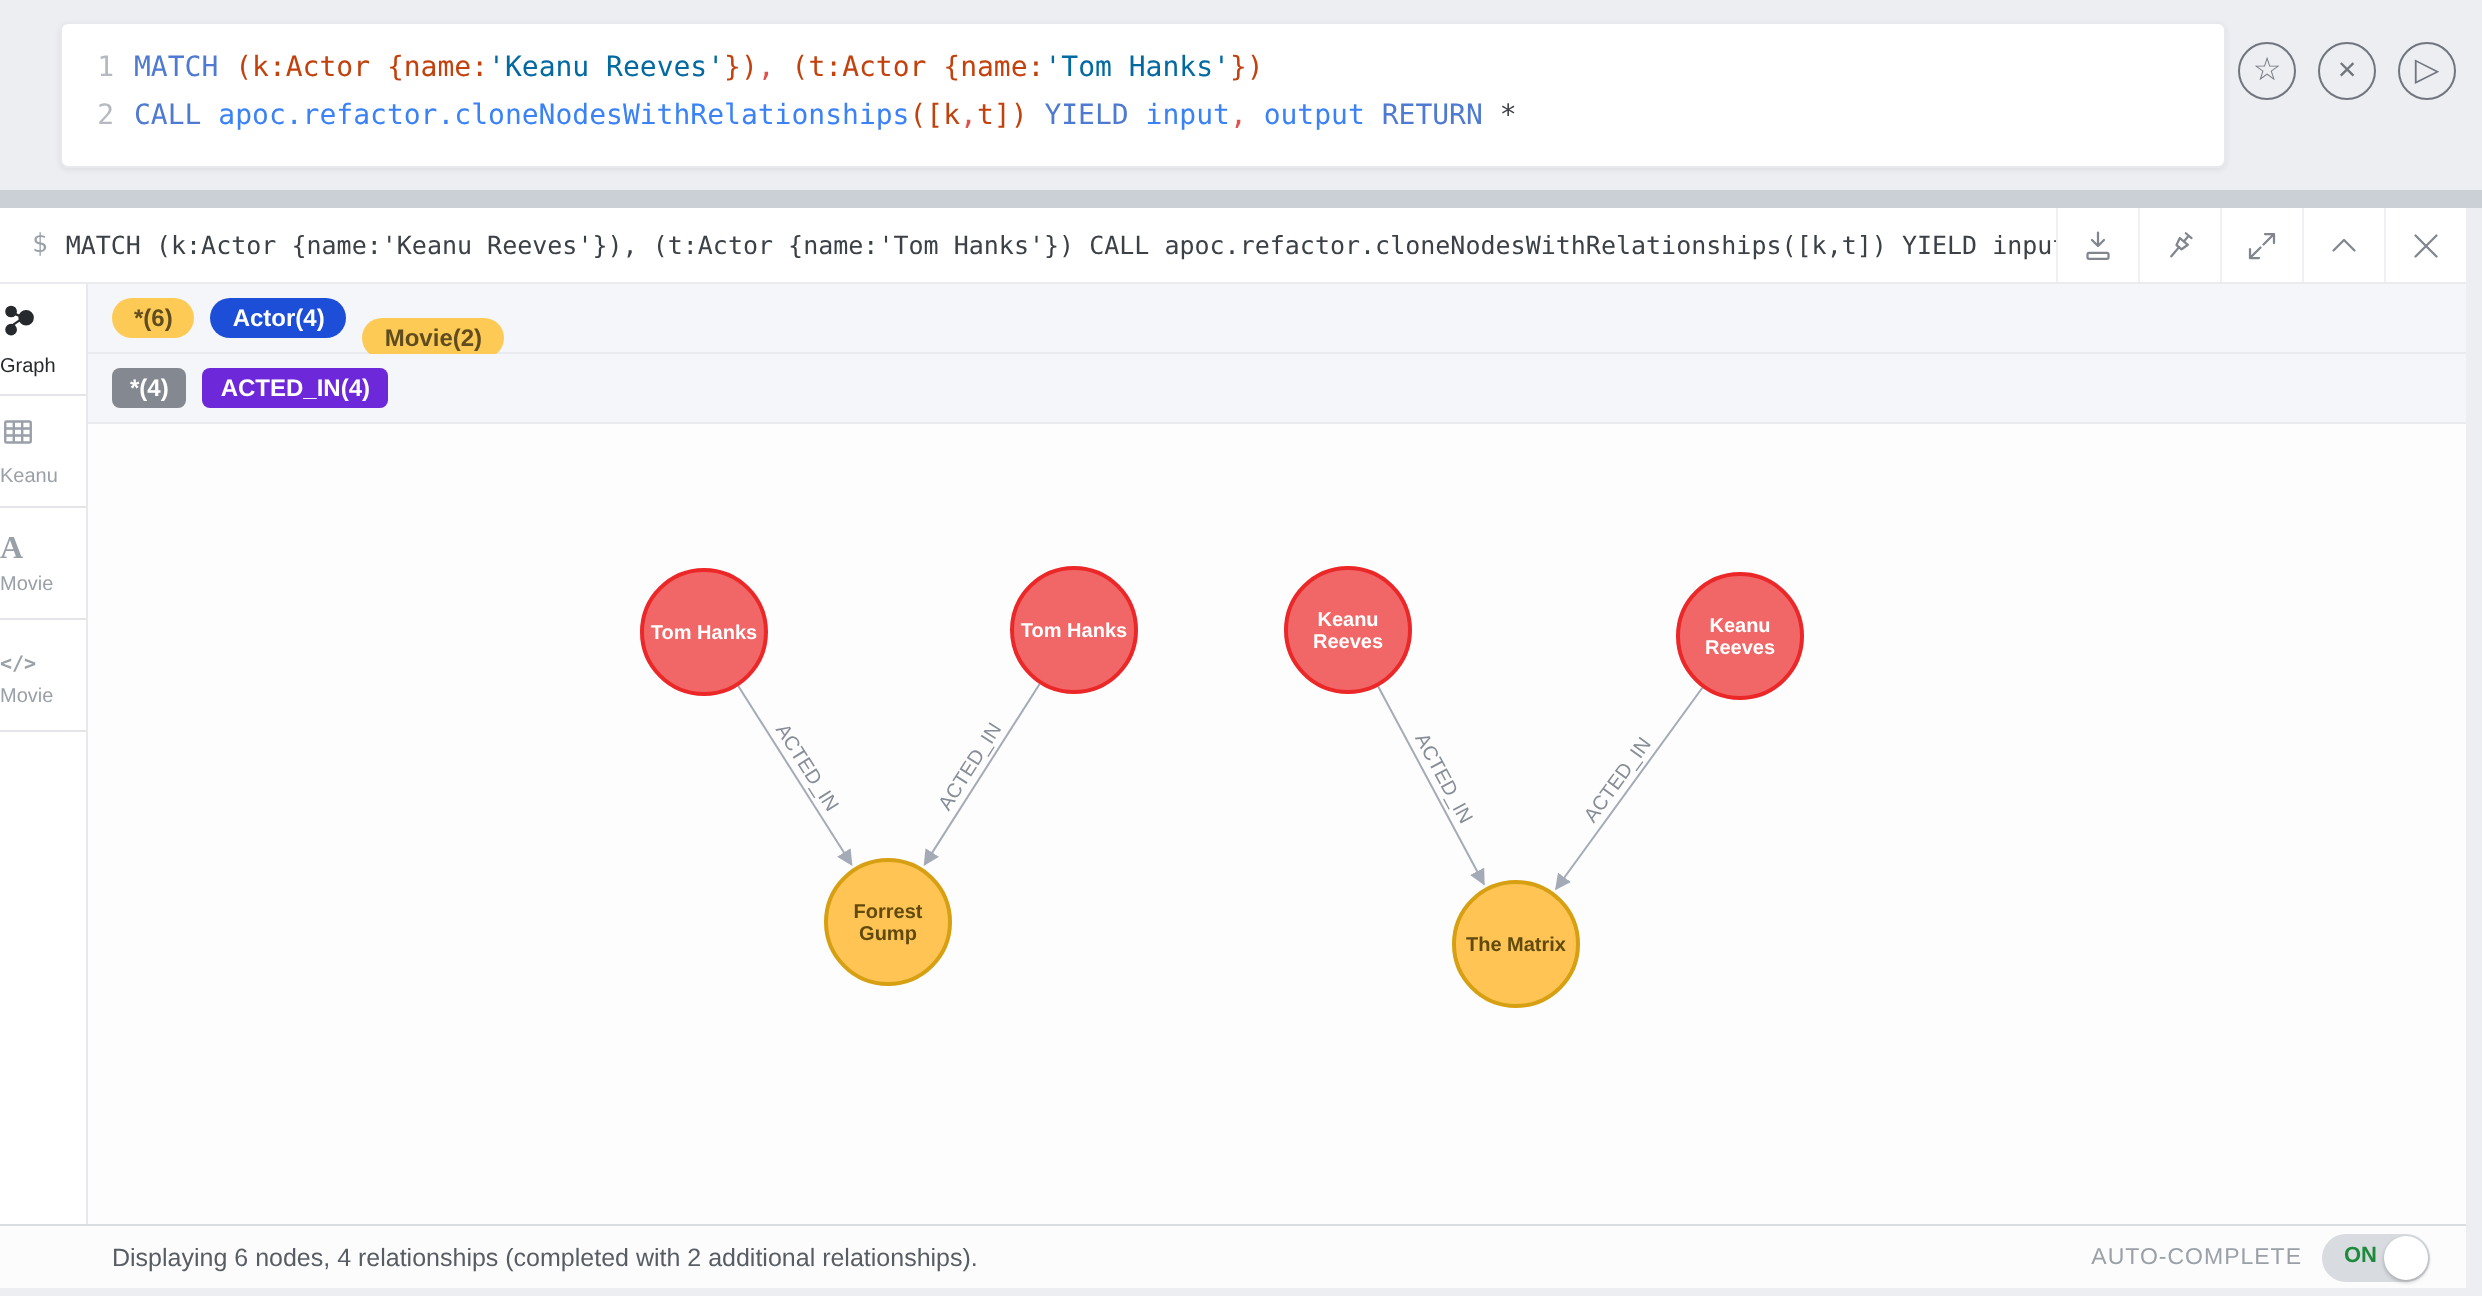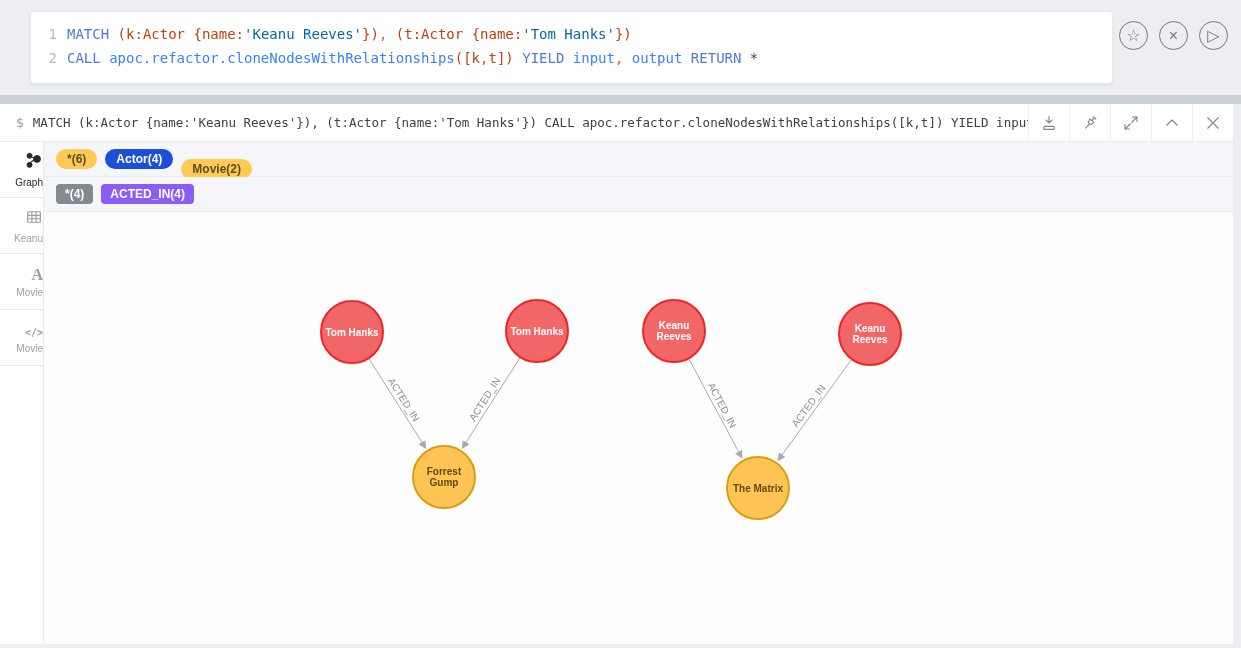--- a/index.html
+++ b/index.html
@@ -33,21 +33,21 @@
     font-size:12.5px; white-space:nowrap; overflow:hidden; }
   .fh-tools { display:flex; }
   .tool-btn { width:41px; display:flex; align-items:center; justify-content:center;
     border-left:1px solid #eef0f3; cursor:pointer; color:#81868e; }
   .tool-btn svg { stroke:currentColor; fill:none; stroke-width:1.5; stroke-linecap:round; stroke-linejoin:round; }
 
   .frame-body { flex:1; display:flex; min-height:0; }
 
   
   .sidebar { width:44px; border-right:1px solid #e7e9ed; display:flex; flex-direction:column; background:#ffffff; }
-  .side-tab { height:56px; display:flex; flex-direction:column; align-items:flex-end; justify-content:center;
+  .side-tab { height:56px; display:flex; flex-direction:column; align-items:flex-start; justify-content:center;
     gap:3px; border-bottom:1px solid #e3e5e9; color:#9aa0a8; cursor:pointer; }
   .side-tab .tab-label { font-size:10px; }
   .side-tab.active { color:#26292d; }
   .icon-A { font-family:"Liberation Serif", serif; font-weight:bold; font-size:16px; line-height:16px; }
   .icon-code { font-family:"DejaVu Sans Mono", monospace; font-weight:bold; font-size:10px; line-height:14px; }
 
   
   .result-col { flex:1; display:flex; flex-direction:column; min-width:0; }
   .pill-row { height:35px; display:flex; align-items:center; gap:8px; padding-left:12px;
     background:#f5f6f9; border-bottom:1px solid #e9ebef; }
@@ -160,21 +160,21 @@
       </div>
 
     <div class="result-col">
       <div class="pill-row">
           <span class="node-pill" style="background: rgb(253, 202, 86); color: rgb(95, 76, 31);">*(6)</span>
           <span class="node-pill" style="background: #1d4ed8; color: rgb(255, 255, 255);">Actor(4)</span>
           <span class="node-pill" style="background: rgb(253, 202, 86); color: rgb(95, 76, 31); margin-top: 20px;">Movie(2)</span>
         </div>
       <div class="pill-row">
           <span class="rel-pill" style="background: rgb(132, 137, 145);">*(4)</span>
-          <span class="rel-pill" style="background: #8b5cf6;">ACTED_IN(4)</span>
+          <span class="rel-pill" style="background: #6d28d9;">ACTED_IN(4)</span>
         </div>
       <div class="canvas">
           <svg viewBox="0 0 1189 400" width="100%" height="100%">
             <defs>
               <marker id="arrow" viewBox="0 0 10 10" refX="9" refY="5" markerWidth="8" markerHeight="8" orient="auto">
                 <path d="M0 0L10 5L0 10z" fill="#A5ABB6"></path>
               </marker>
             </defs>
             <line x1="325.14382729153283" y1="131.0201625790463" x2="381.78468350274636" y2="220.2910772597633" stroke="#A5ABB6" stroke-width="1" marker-end="url(#arrow)"></line>
             <text transform="translate(353.4642553971396 175.6556199194048) rotate(57.6055773543846)" dy="-4" text-anchor="middle" font-size="10" fill="#878d96">ACTED_IN</text>
@@ -194,14 +194,24 @@
             <text x="630" y="103" text-anchor="middle" font-size="10" font-weight="600" fill="#ffffff"><tspan x="630" dy="-2">Keanu</tspan><tspan x="630" dy="11">Reeves</tspan></text>
             <circle cx="826" cy="106" r="31" fill="#f16667" stroke="#eb2728" stroke-width="2"></circle>
             <text x="826" y="106" text-anchor="middle" font-size="10" font-weight="600" fill="#ffffff"><tspan x="826" dy="-2">Keanu</tspan><tspan x="826" dy="11">Reeves</tspan></text>
             <circle cx="714" cy="260" r="31" fill="#ffc454" stroke="#d7a013" stroke-width="2"></circle>
             <text x="714" y="260" text-anchor="middle" font-size="10" font-weight="600" fill="#604a0e"><tspan x="714" dy="3.5">The Matrix</tspan></text>
           </svg>
         </div>
     </div>
   </div>
 
+  <div class="frame-footer">
+    <span class="status-text">Displaying 6 nodes, 4 relationships (completed with 2 additional relationships).</span>
+    <div class="footer-right">
+      <span class="ac-label">AUTO-COMPLETE</span>
+      <div class="toggle">
+        <span class="on-text">ON</span>
+        <span class="knob"></span>
+      </div>
+    </div>
+  </div>
 
 </div>
 
 </body></html>

